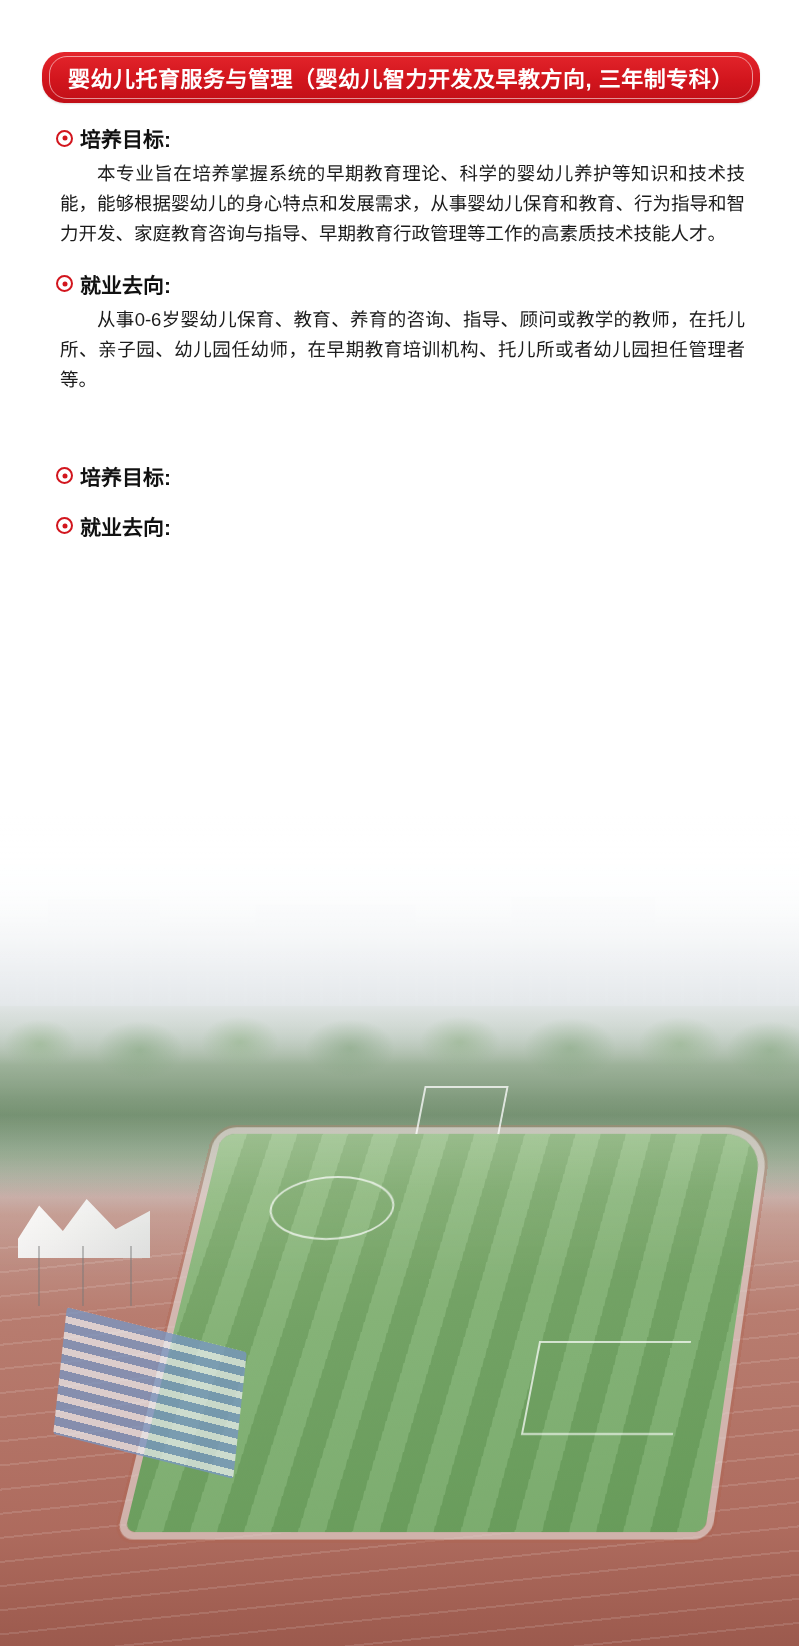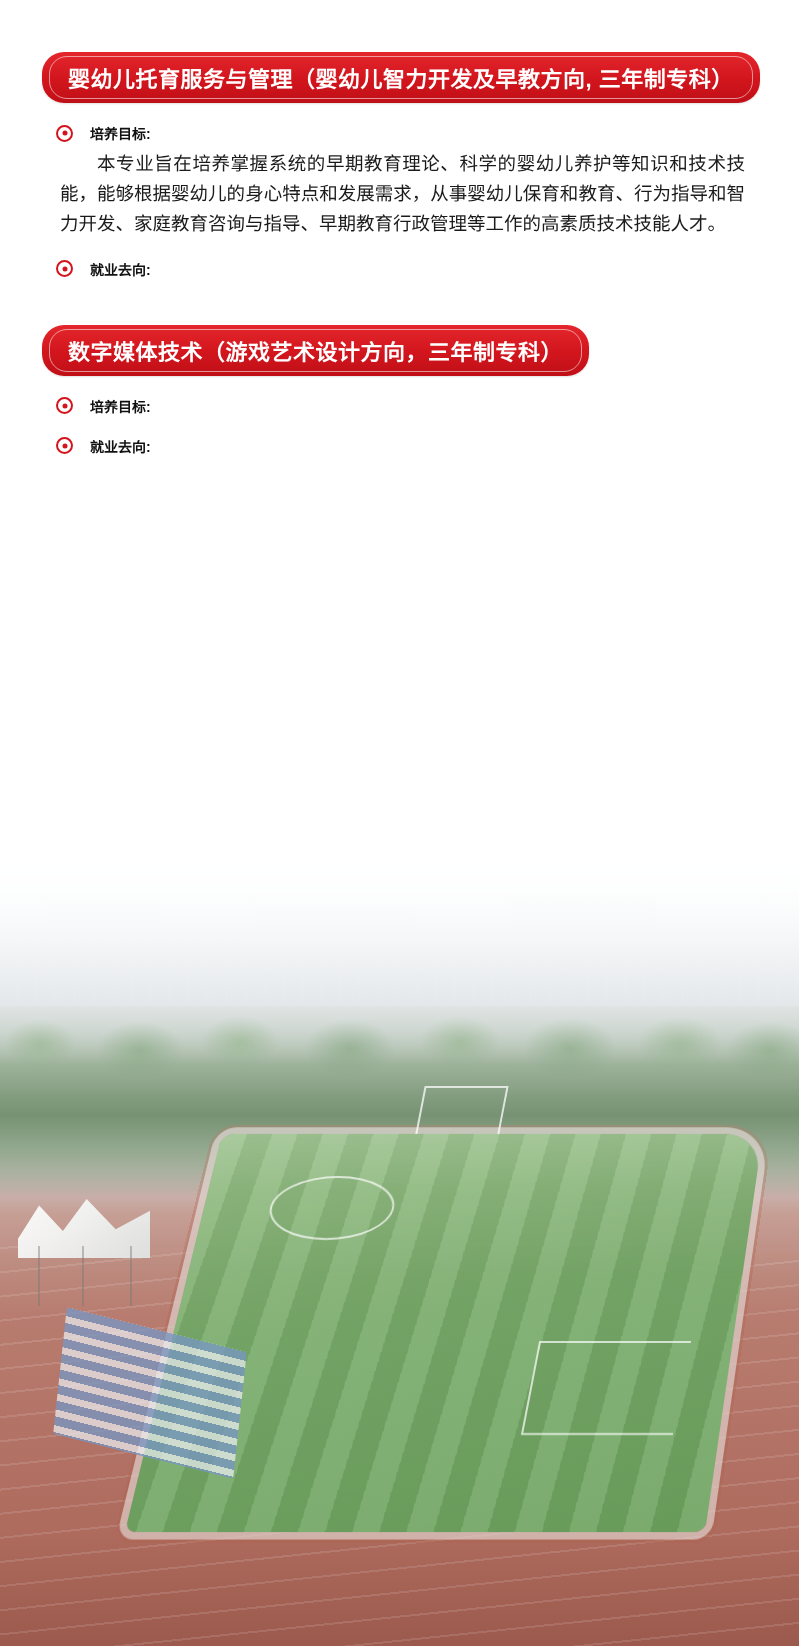--- a/index.html
+++ b/index.html
@@ -218,23 +218,23 @@
     top: 4px;
     bottom: 4px;
     border: 1px solid rgba(255,255,255,0.55);
     border-radius: 18px;
     pointer-events: none;
   }
 
   .sub-head {
     display: flex;
     align-items: center;
-    gap: 17px;
+    gap: 7px;
     margin: 20px 0 2px 14px;
-    font-size: 14px;
+    font-size: 21px;
     font-weight: bold;
     color: #111;
   }
   .bullet-icon {
     width: 13px;
     height: 13px;
     border-radius: 50%;
     border: 2px solid #d2151d;
     position: relative;
     flex: none;
@@ -286,24 +286,24 @@
     <div class="sub-head">
       <span class="bullet-icon"></span>
       <span>培养目标:</span>
     </div>
     <p class="para">本专业旨在培养掌握系统的早期教育理论、科学的婴幼儿养护等知识和技术技能，能够根据婴幼儿的身心特点和发展需求，从事婴幼儿保育和教育、行为指导和智力开发、家庭教育咨询与指导、早期教育行政管理等工作的高素质技术技能人才。</p>
 
     <div class="sub-head">
       <span class="bullet-icon"></span>
       <span>就业去向:</span>
     </div>
+    <p class="para">从事0-6岁婴幼儿保育、教育、养育的咨询、指导、顾问或教学的教师，在托儿所、亲子园、幼儿园任幼师，在早期教育培训机构、托儿所或者幼儿园担任管理者等。</p>
   </section>
 
   <section class="section section-2">
-    <div class="banner">数字媒体技术（游戏艺术设计方向，三年制专科）</div>
 
     <div class="sub-head">
       <span class="bullet-icon"></span>
       <span>培养目标:</span>
     </div>
 
     <div class="sub-head">
       <span class="bullet-icon"></span>
       <span>就业去向:</span>
     </div>

